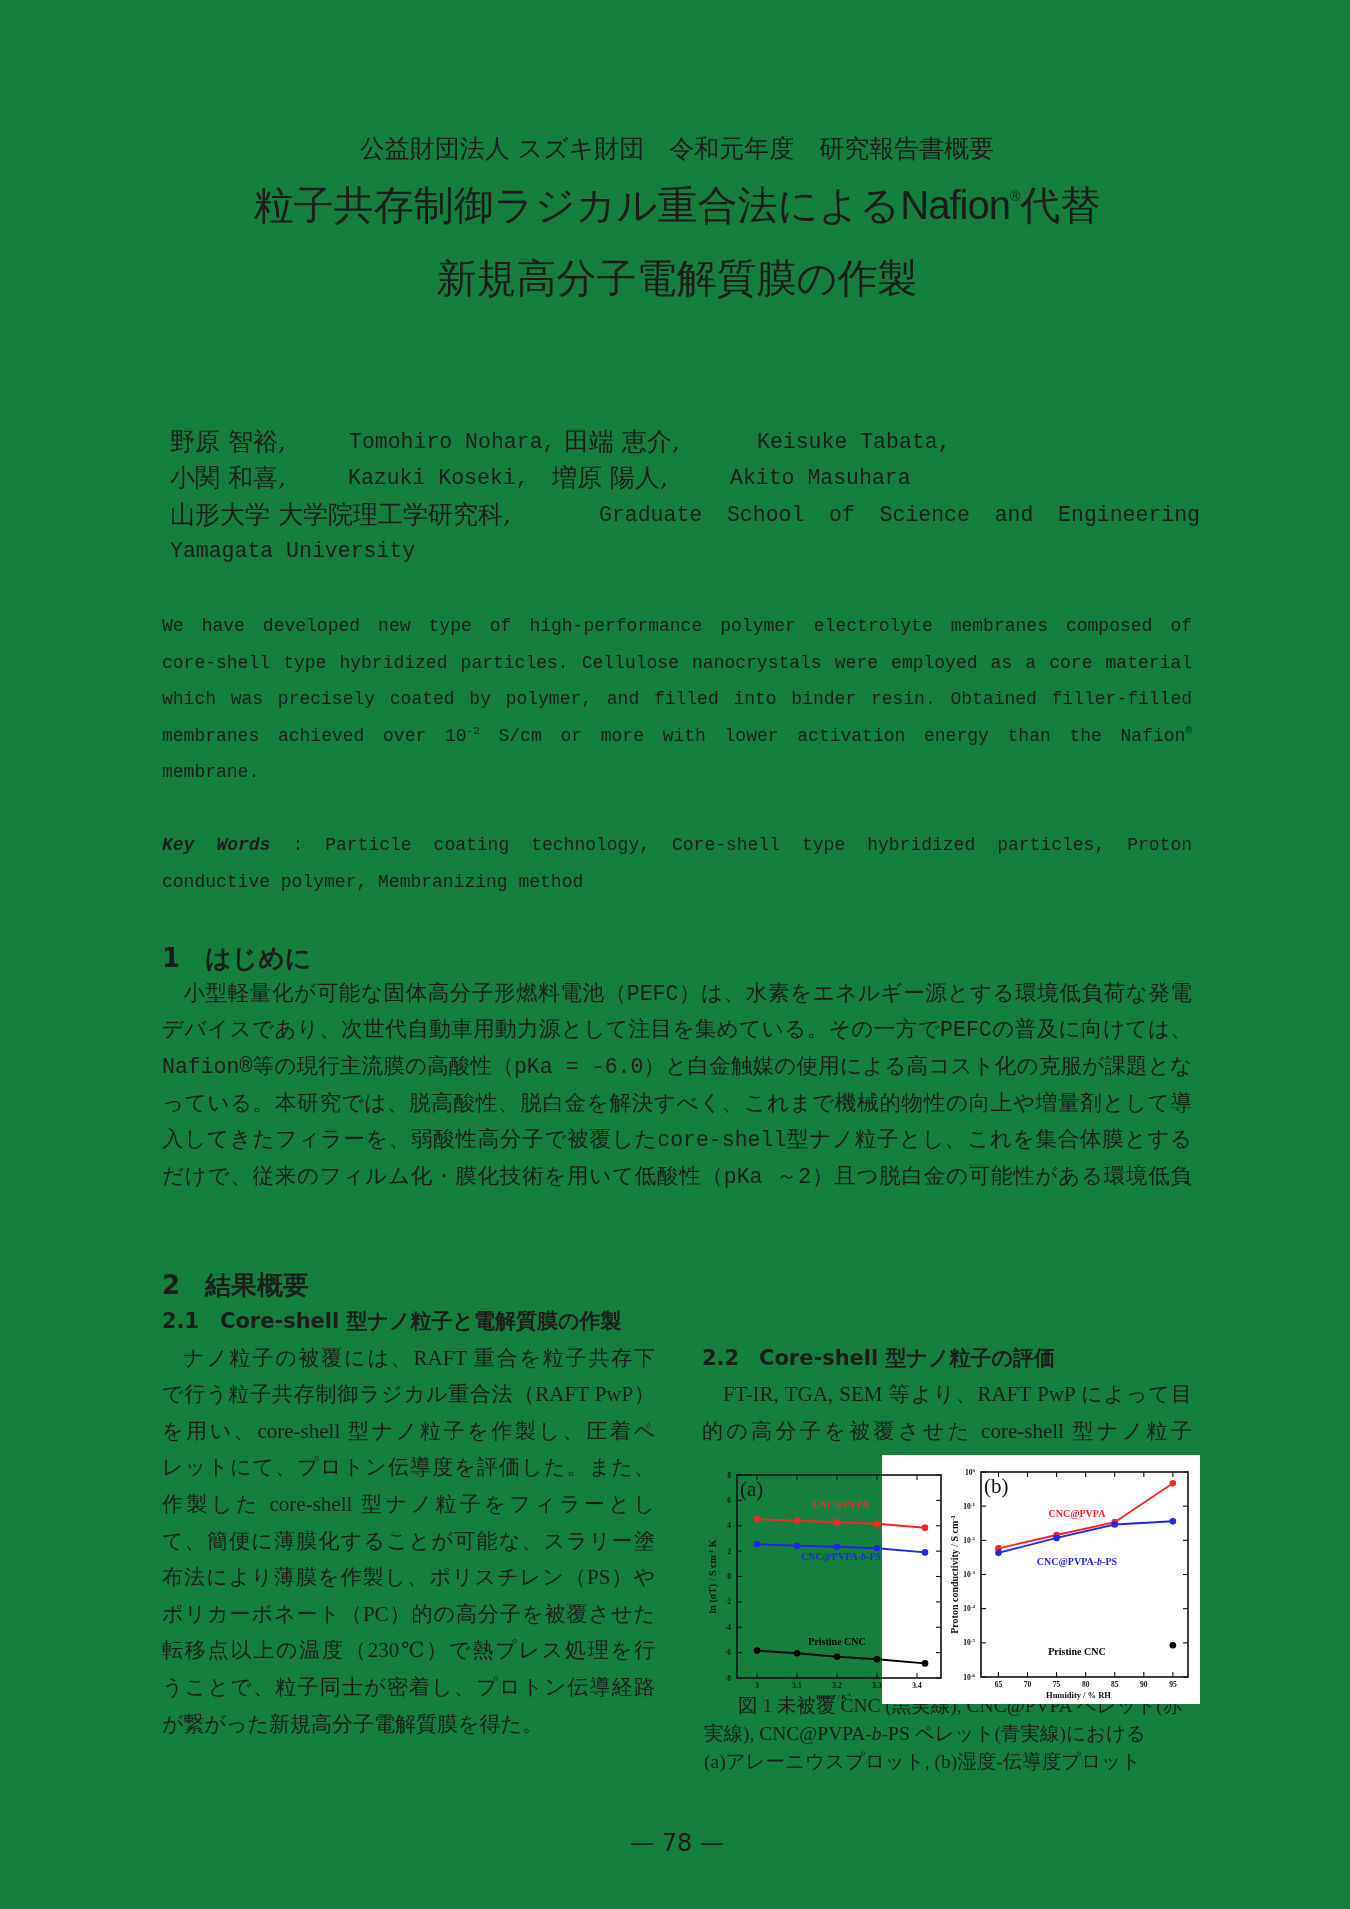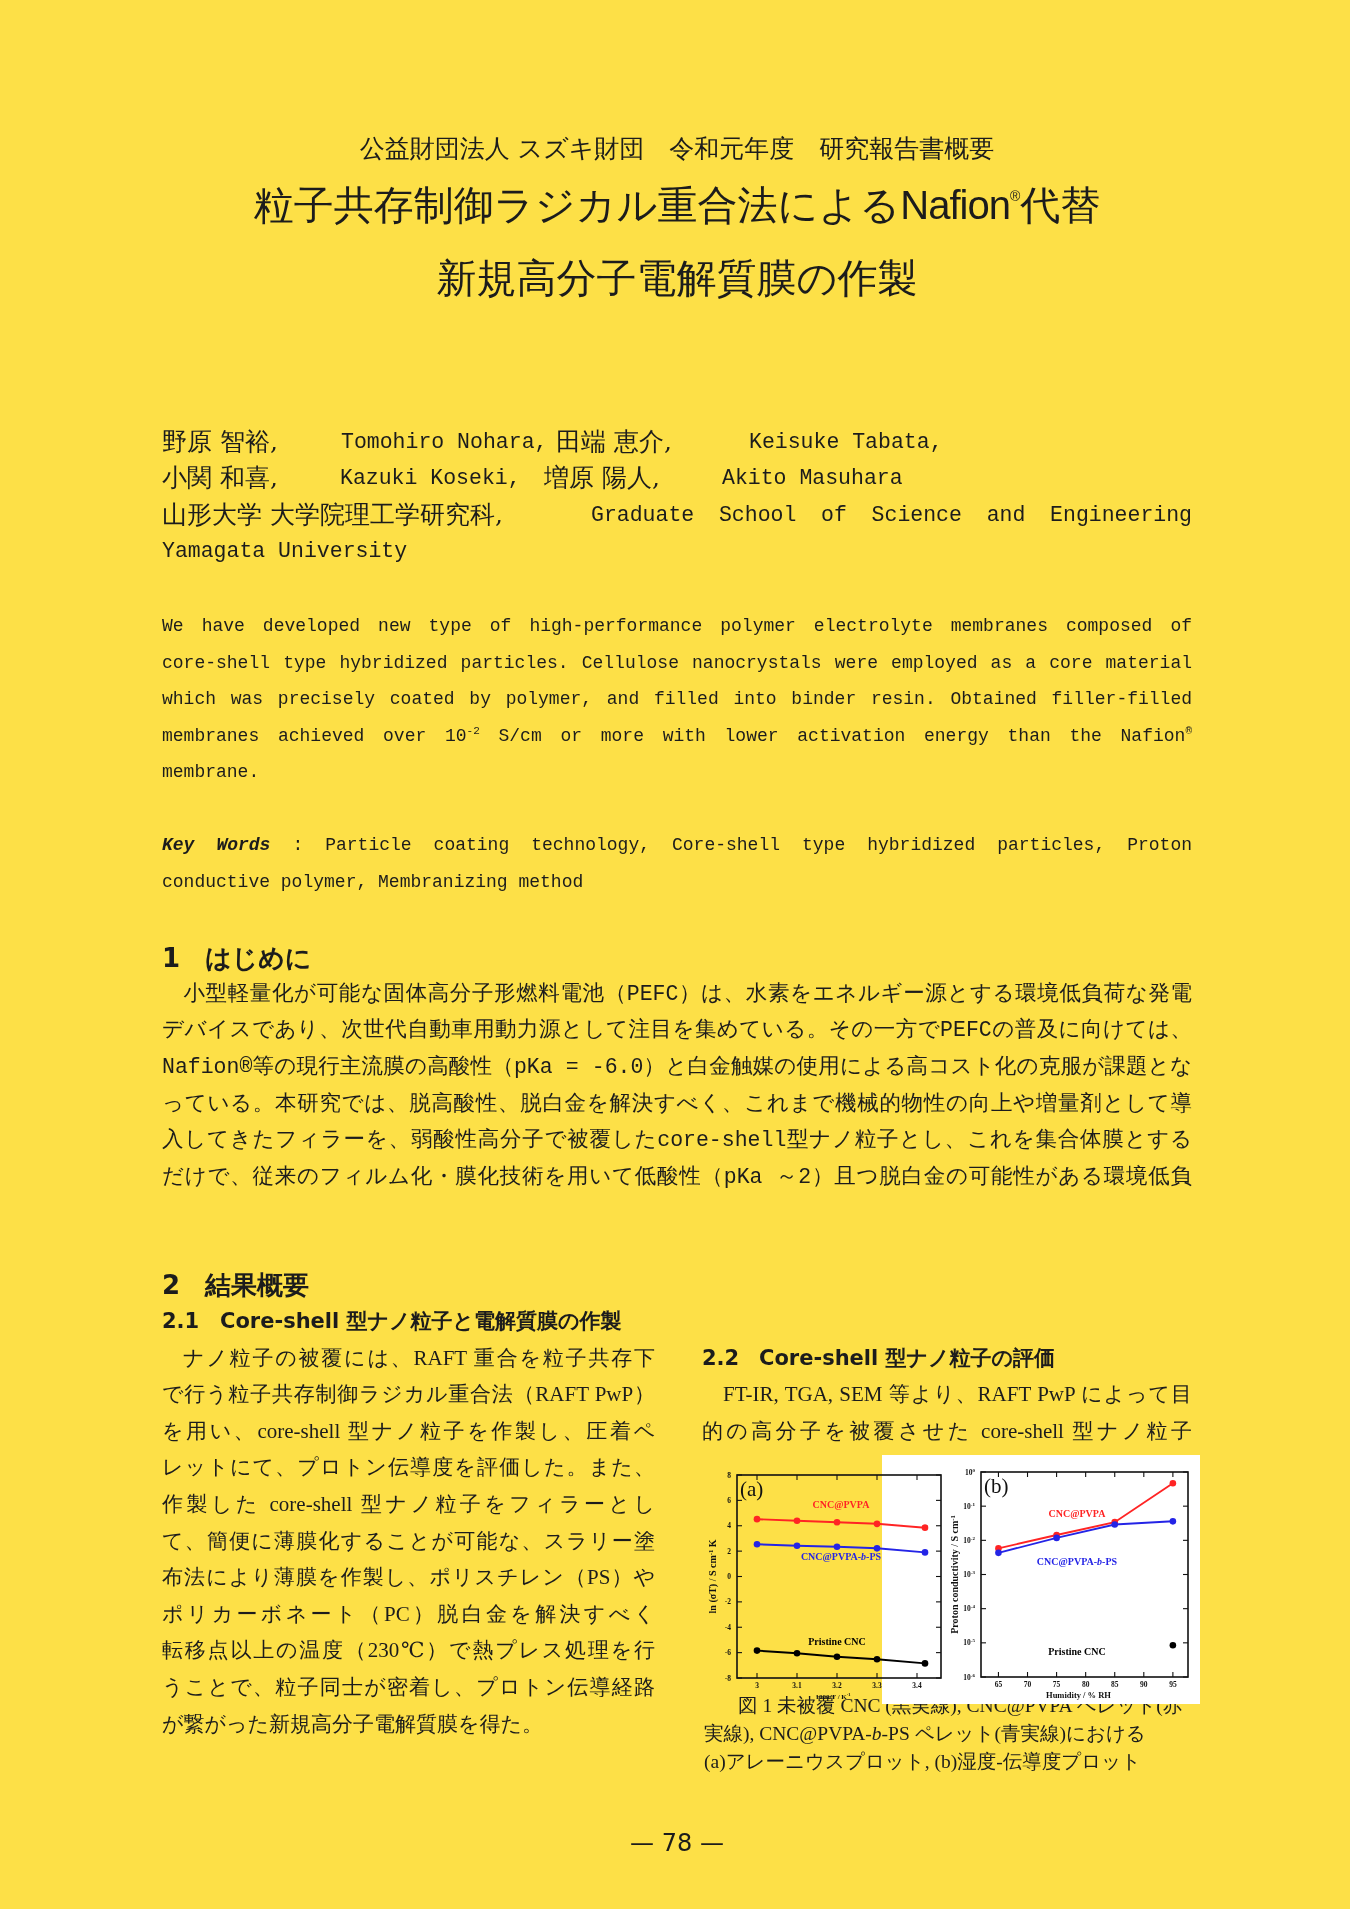--- a/index.html
+++ b/index.html
@@ -1,32 +1,32 @@
 <!DOCTYPE html>
 <html><head>
 <meta charset="utf-8">
 <style>
 *{margin:0;padding:0;box-sizing:border-box;}
 html,body{background:#ffffff;}
 body{width:1350px;height:1909px;overflow:hidden;}
-.page{position:relative;width:1350px;height:1909px;background:#fde047;color:#1c1c1c;}
+.page{position:relative;width:1350px;height:1909px;background:#15803d;color:#1c1c1c;}
 .abs{position:absolute;}
 .ctr{left:162px;width:1030px;text-align:center;white-space:nowrap;}
 .gothic{font-family:"DejaVu Sans",sans-serif;}
 
 .hdr-org{top:129px;height:40px;line-height:40px;font-size:25px;}
 .title{top:177px;height:56px;line-height:56px;font-size:40px;font-weight:normal;}
 .title.t2{top:250px;}
 .nafion{font-family:"Liberation Sans",sans-serif;letter-spacing:-1px;}
 .reg{font-family:"Liberation Sans",sans-serif;font-size:14px;vertical-align:18px;line-height:0;}
 .eng{top:314px;font-family:"Liberation Mono",monospace;font-size:22.6px;line-height:36px;}
 .eng div{height:36px;}
 
 .authors{left:162px;top:424px;width:1030px;}
-.aline{position:relative;height:36.4px;line-height:36.4px;white-space:nowrap;}
+.aline{position:relative;height:36.4px;line-height:36.4px;white-space:nowrap;margin-left:8px;}
 .aline span{position:absolute;top:0;}
 .ja{font-family:"DejaVu Serif",serif;font-size:25px;}
 .en{font-family:"Liberation Mono",monospace;font-size:21.5px;}
 .aff-en{width:601px;text-align:justify;text-align-last:justify;white-space:normal;height:36.4px;overflow:hidden;}
 
 .ln{height:var(--lh);line-height:var(--lh);overflow:hidden;text-align:justify;text-align-last:justify;}
 .ln.last{text-align-last:left;}
 .ln.indent{text-indent:1em;}
 
 .abstract{left:162px;top:608px;width:1030px;--lh:36.5px;font-family:"Liberation Mono",monospace;font-size:18px;}
@@ -124,21 +124,21 @@
     <span class="ttl">Core-shell 型ナノ粒子と電解質膜の作製</span>
   </div>
   <div class="abs sec2-left">
     <div class="ln indent">ナノ粒子の被覆には、RAFT 重合を粒子共存下</div>
     <div class="ln">で行う粒子共存制御ラジカル重合法（RAFT PwP）</div>
     <div class="ln">を用い、core-shell 型ナノ粒子を作製し、圧着ペ</div>
     <div class="ln">レットにて、プロトン伝導度を評価した。また、</div>
     <div class="ln">作製した core-shell 型ナノ粒子をフィラーとし</div>
     <div class="ln">て、簡便に薄膜化することが可能な、スラリー塗</div>
     <div class="ln">布法により薄膜を作製し、ポリスチレン（PS）や</div>
-    <div class="ln">ポリカーボネート（PC）脱白金を解決すべく</div>
+    <div class="ln">ポリカーボネート（PC）的の高分子を被覆させた</div>
     <div class="ln">転移点以上の温度（230℃）で熱プレス処理を行</div>
     <div class="ln">うことで、粒子同士が密着し、プロトン伝導経路</div>
     <div class="ln last">が繋がった新規高分子電解質膜を得た。</div>
   </div>
 
   <div class="abs subh" style="left:702px;top:1340px">
     <span style="left:0">2.2</span>
     <span class="ttl" style="left:57px">Core-shell 型ナノ粒子の評価</span>
   </div>
   <div class="abs sec2-right">

